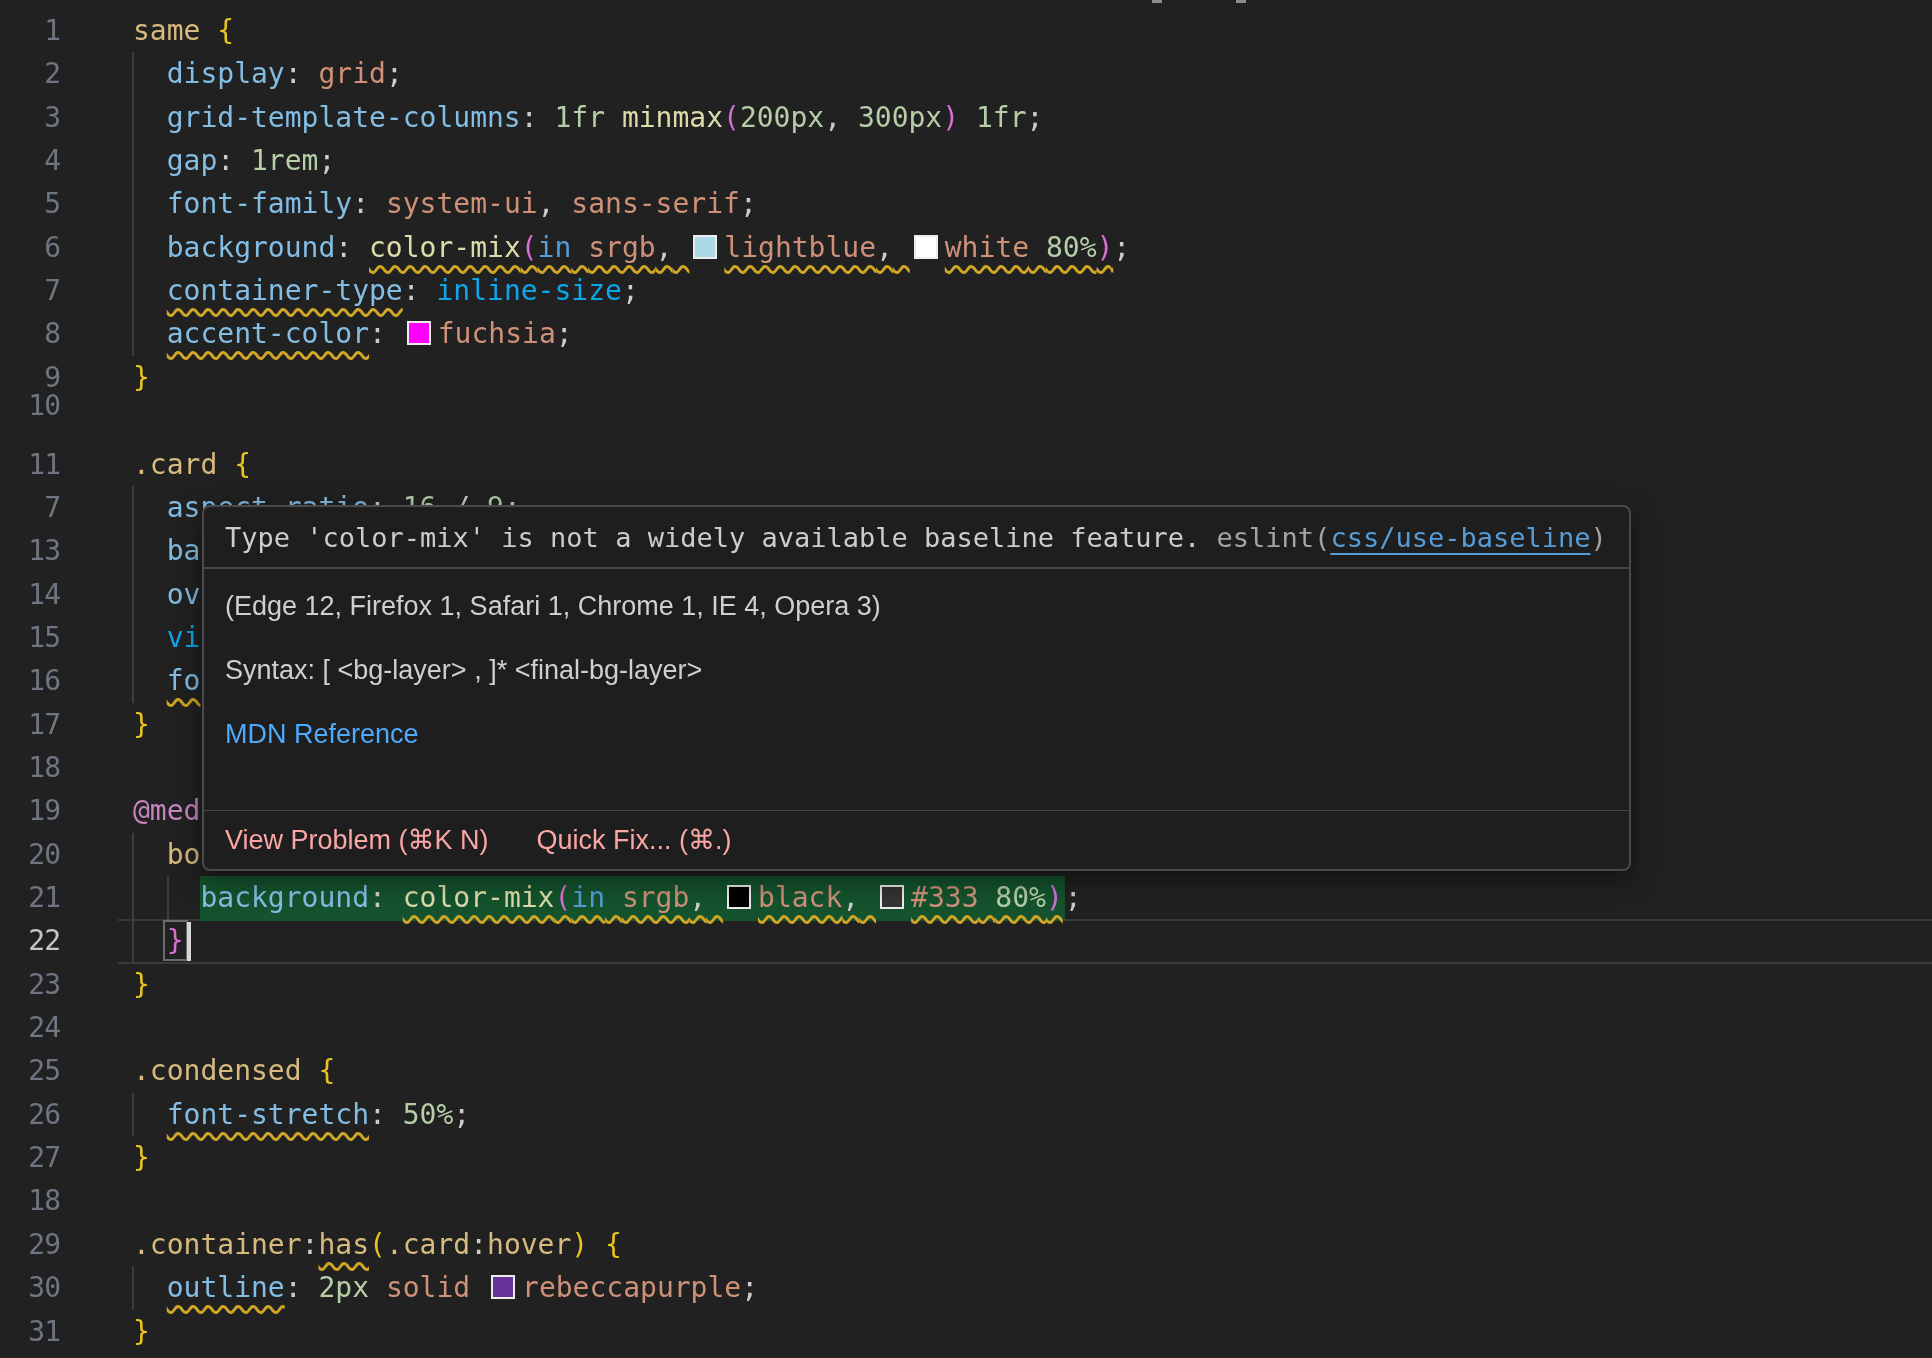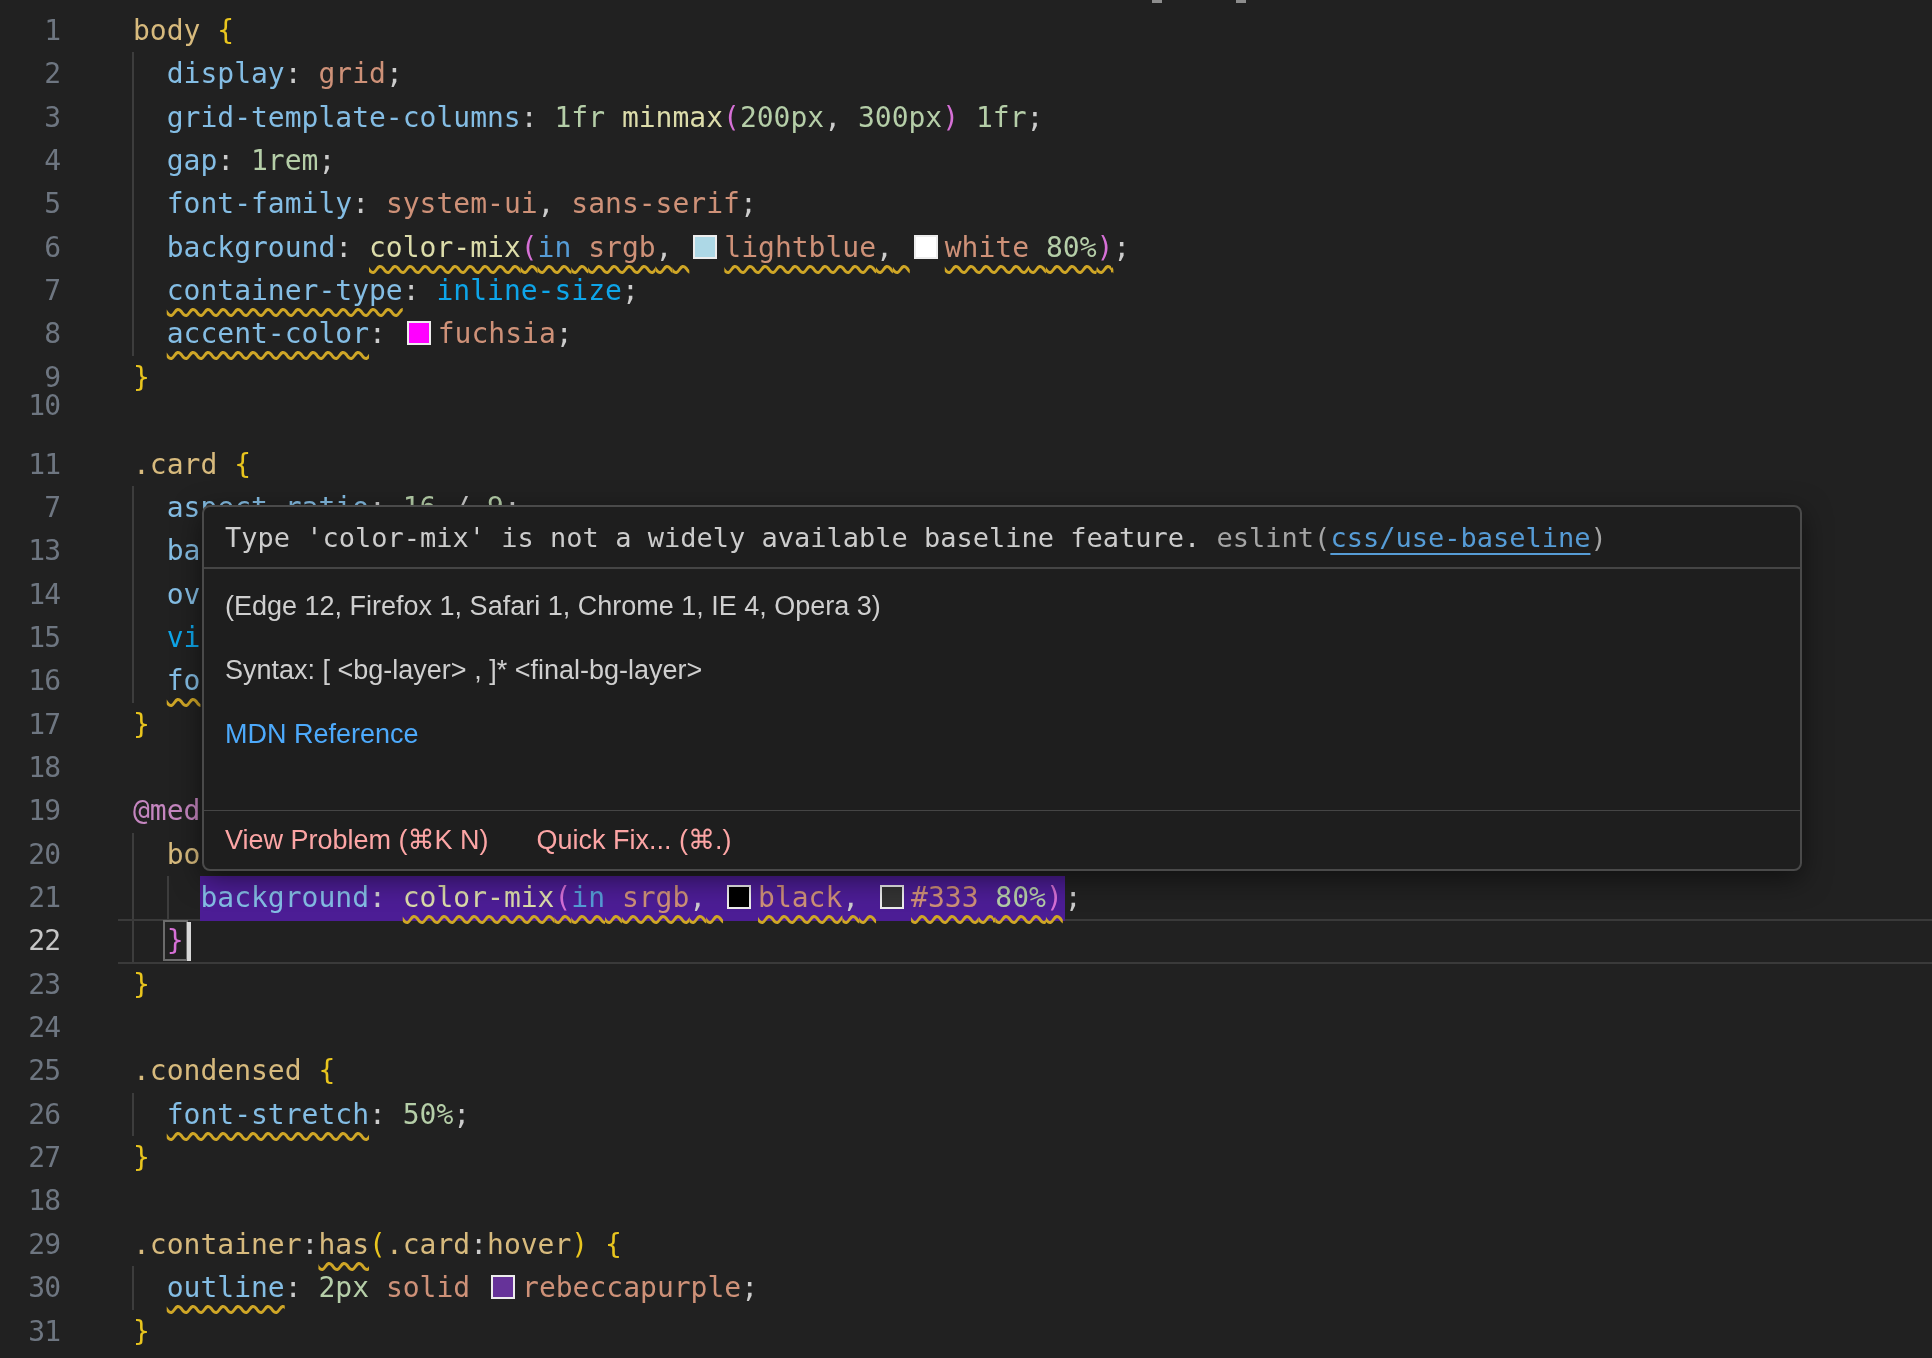--- a/index.html
+++ b/index.html
@@ -23,40 +23,40 @@
   .c-fn    { color:#dcdcaa; }
   .c-kw    { color:#569cd6; }
   .c-at    { color:#c586c0; }
   .c-punc  { color:#cccccc; }
   .c-def   { color:#0ea5e9; }
   .c-brace { color:#e9c51e; }
   .c-paren { color:#d670d6; }
 
   .squig { text-decoration:underline wavy #cfa626; text-decoration-thickness:2.5px;
            text-underline-offset:8px; text-decoration-skip-ink:none; }
-  .hl    { background:#4c1d95; padding:5px 2px 7px 0; }
+  .hl    { background:#14532d; padding:5px 2px 7px 0; }
   .match { outline:2px solid #6b6b6b; outline-offset:2px; }
 
   .sw { display:inline-block; width:24px; height:24px; border:2.5px solid #ececec;
         vertical-align:-2px; margin:0 7px 0 4px; }
 
   
   .guide { position:absolute; width:2px; background:#3d3d3d; }
 
   
   .cur-line { position:absolute; left:118px; right:0; top:919px; height:45px;
               border-top:2px solid #3a3a3a; border-bottom:2px solid #3a3a3a; }
   .cursor   { position:absolute; left:187px; top:922px; width:3.5px; height:39px;
               background:#d8d8d8; }
 
   .artifact { position:absolute; top:0; height:3px; width:10px; background:#8d8d8d; }
   .artifact.a1 { left:1152px; } .artifact.a2 { left:1236px; }
 
   
-  .tooltip { position:absolute; left:202px; top:505px; width:1600px; height:366px;
+  .tooltip { position:absolute; left:202px; top:505px; width:1429px; height:366px;
              background:#1e1e1e; border:2px solid #4a4a4a; border-radius:8px;
              box-shadow:0 8px 28px rgba(0,0,0,.5); z-index:10;
              display:flex; flex-direction:column; }
   .tt-diag { height:60px; display:flex; align-items:center; padding:0 21px;
              font-size:27px; color:#cccccc; white-space:pre; }
   .tt-dim  { color:#a5a5a5; }
   .tt-rule { color:#569cd6; text-decoration:underline; text-underline-offset:6px; cursor:pointer; }
   .tt-sep  { height:1.5px; background:#454545; flex:none; }
   .tt-docs { flex:1; padding:22px 21px 10px; font-family:"Liberation Sans",sans-serif;
              font-size:27px; color:#cfcfcf; line-height:30px; }
@@ -76,21 +76,21 @@
       <div class="guide" style="left: 132px; top: 486px; height: 217px;"></div>
       <div class="guide" style="left: 132px; top: 833px; height: 130px;"></div>
       <div class="guide" style="left: 167px; top: 876px; height: 44px;"></div>
       <div class="guide" style="left: 132px; top: 1093px; height: 43px;"></div>
       <div class="guide" style="left: 132px; top: 1266px; height: 44px;"></div>
     </div>
 
   <div class="cur-line"></div>
 
   <div id="lines">
-      <div class="line" style="top: 9px;"><span class="gut">1</span><span class="code"><span class="c-sel">body</span><span class="c-punc"> </span><span class="c-brace">{</span></span></div>
+      <div class="line" style="top: 9px;"><span class="gut">1</span><span class="code"><span class="c-sel">same</span><span class="c-punc"> </span><span class="c-brace">{</span></span></div>
       <div class="line" style="top: 52.35px;"><span class="gut">2</span><span class="code"><span class="c-punc">  </span><span class="c-prop">display</span><span class="c-punc">:</span><span class="c-punc"> </span><span class="c-val">grid</span><span class="c-punc">;</span></span></div>
       <div class="line" style="top: 95.7px;"><span class="gut">3</span><span class="code"><span class="c-punc">  </span><span class="c-prop">grid-template-columns</span><span class="c-punc">:</span><span class="c-punc"> </span><span class="c-num">1fr</span><span class="c-punc"> </span><span class="c-fn">minmax</span><span class="c-paren">(</span><span class="c-num">200px</span><span class="c-punc">,</span><span class="c-punc"> </span><span class="c-num">300px</span><span class="c-paren">)</span><span class="c-punc"> </span><span class="c-num">1fr</span><span class="c-punc">;</span></span></div>
       <div class="line" style="top: 139.05px;"><span class="gut">4</span><span class="code"><span class="c-punc">  </span><span class="c-prop">gap</span><span class="c-punc">:</span><span class="c-punc"> </span><span class="c-num">1rem</span><span class="c-punc">;</span></span></div>
       <div class="line" style="top: 182.4px;"><span class="gut">5</span><span class="code"><span class="c-punc">  </span><span class="c-prop">font-family</span><span class="c-punc">:</span><span class="c-punc"> </span><span class="c-val">system-ui</span><span class="c-punc">,</span><span class="c-punc"> </span><span class="c-val">sans-serif</span><span class="c-punc">;</span></span></div>
       <div class="line" style="top: 225.75px;"><span class="gut">6</span><span class="code"><span class="c-punc">  </span><span class="c-prop">background</span><span class="c-punc">:</span><span class="c-punc"> </span><span class="squig"><span class="c-fn">color-mix</span><span class="c-paren">(</span><span class="c-kw">in</span><span class="c-punc"> </span><span class="c-val">srgb</span><span class="c-punc">,</span><span class="c-punc"> </span><span class="sw" style="background: rgb(173, 216, 230);"></span><span class="c-val">lightblue</span><span class="c-punc">,</span><span class="c-punc"> </span><span class="sw" style="background: rgb(255, 255, 255);"></span><span class="c-val">white</span><span class="c-punc"> </span><span class="c-num">80%</span><span class="c-paren">)</span></span><span class="c-punc">;</span></span></div>
       <div class="line" style="top: 269.1px;"><span class="gut">7</span><span class="code"><span class="c-punc">  </span><span class="squig"><span class="c-prop">container-type</span></span><span class="c-punc">:</span><span class="c-punc"> </span><span class="c-def">inline-size</span><span class="c-punc">;</span></span></div>
       <div class="line" style="top: 312.45px;"><span class="gut">8</span><span class="code"><span class="c-punc">  </span><span class="squig"><span class="c-prop">accent-color</span></span><span class="c-punc">:</span><span class="c-punc"> </span><span class="sw" style="background: rgb(255, 0, 255);"></span><span class="c-val">fuchsia</span><span class="c-punc">;</span></span></div>
       <div class="line" style="top: 355.8px;"><span class="gut">9</span><span class="code"><span class="c-brace">}</span></span></div>
       <div class="line" style="top: 384px;"><span class="gut">10</span><span class="code"></span></div>
       <div class="line" style="top: 442.5px;"><span class="gut">11</span><span class="code"><span class="c-sel">.card</span><span class="c-punc"> </span><span class="c-brace">{</span></span></div>

